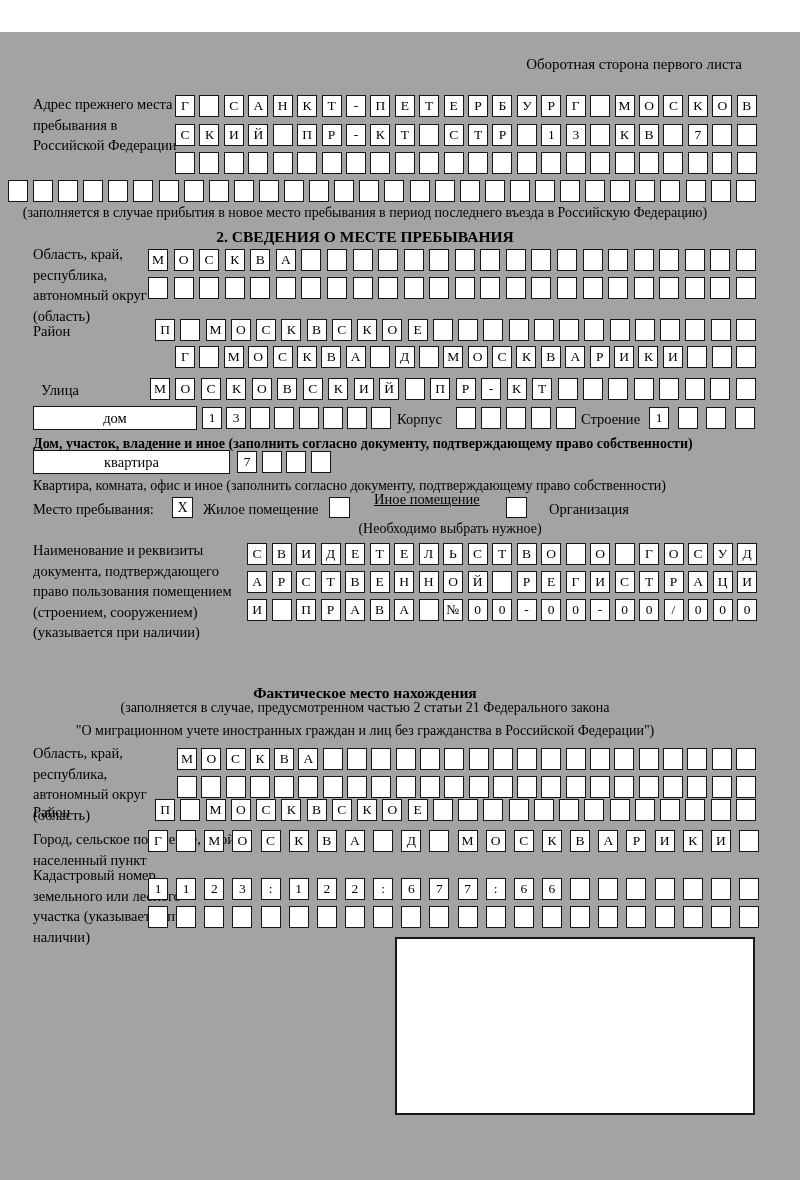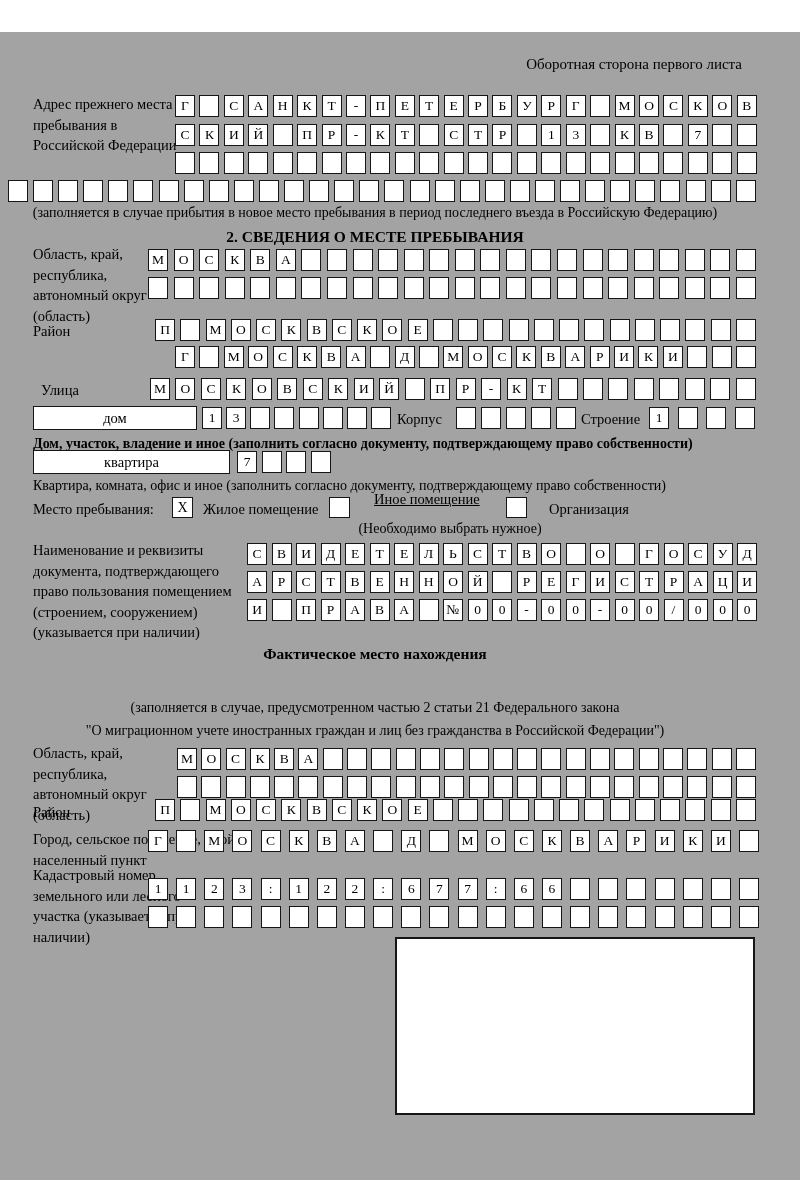--- a/index.html
+++ b/index.html
@@ -3,21 +3,21 @@
 <meta charset="utf-8">
 <style>
   html,body{margin:0;padding:0;background:#fff;}
   #page{position:relative;width:800px;height:1180px;background:#a3a3a3;overflow:hidden;
         font-family:"Liberation Serif", serif;color:#000;margin-top:32px;}
   .lbl{position:absolute;font-size:14.5px;line-height:1.42;}
   .small{font-size:13.5px;}
   .note{position:absolute;font-size:14px;}
   .center{text-align:center;}
   .bold{font-weight:bold;}
-  .fullw{left:0;width:730px;padding-left:10px;}
+  .fullw{left:0;width:730px;}
   .cellrow{position:absolute;display:flex;justify-content:space-between;}
   .cell{width:20px;height:22px;border:1.8px solid #161616;box-sizing:border-box;
         display:flex;align-items:center;justify-content:center;
         font-size:13.5px;background:#fff;flex:none;}
   .wbox{position:absolute;border:1.8px solid #161616;box-sizing:border-box;height:24px;
         display:flex;align-items:center;justify-content:center;font-size:14.5px;background:#fff;}
   .chk{position:absolute;width:21px;height:21px;border:1.8px solid #161616;box-sizing:border-box;
        display:flex;align-items:center;justify-content:center;font-size:14px;background:#fff;}
   .stampbox{position:absolute;border:2px solid #161616;box-sizing:border-box;background:#fff;}
 </style>
@@ -390,21 +390,21 @@
       <span class="cell">0</span>
       <span class="cell">-</span>
       <span class="cell">0</span>
       <span class="cell">0</span>
       <span class="cell">/</span>
       <span class="cell">0</span>
       <span class="cell">0</span>
       <span class="cell">0</span>
     </div>
 
-  <div class="lbl bold center fullw" style="top:611px;font-size:15.5px;">Фактическое место нахождения</div>
+  <div class="lbl bold center fullw" style="top:650px;font-size:15.5px;">Фактическое место нахождения</div>
   <div class="note center fullw" style="top:668px;">(заполняется в случае, предусмотренном частью 2 статьи 21 Федерального закона</div>
   <div class="note center fullw" style="top:691px;">"О миграционном учете иностранных граждан и лиц без гражданства в Российской Федерации")</div>
 
   <div class="lbl" style="left:33px;top:711px;width:140px;">Область, край, республика, автономный округ (область)</div>
   <div class="cellrow" style="left:177px;top:716px;width:579px;">
       <span class="cell">М</span>
       <span class="cell">О</span>
       <span class="cell">С</span>
       <span class="cell">К</span>
       <span class="cell">В</span>

